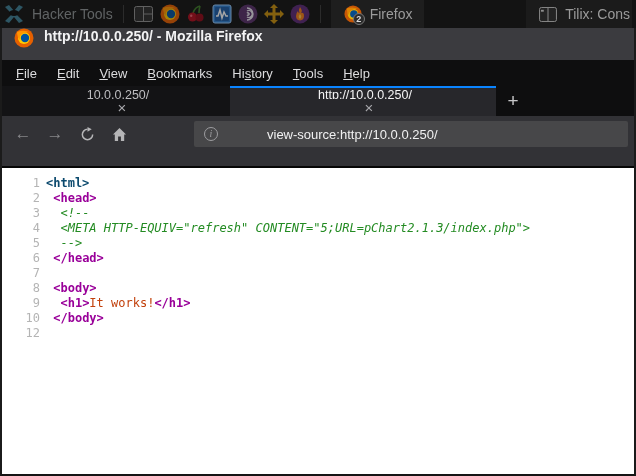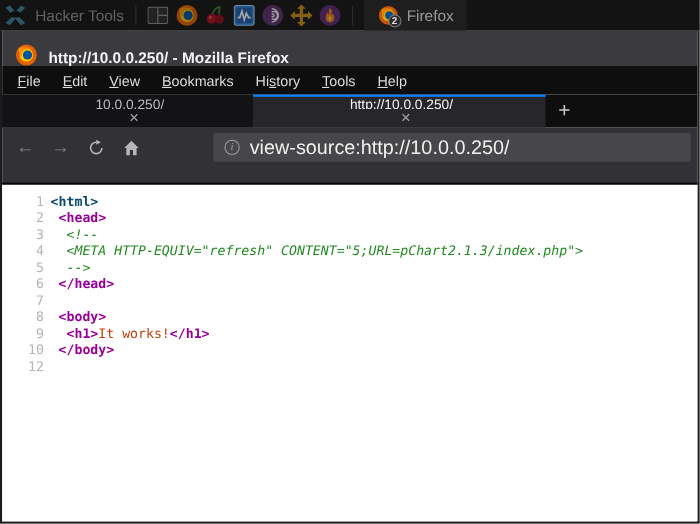--- a/index.html
+++ b/index.html
@@ -1,37 +1,37 @@
 <!DOCTYPE html>
 <html><head>
 <meta charset="utf-8">
 <style>
   * { margin:0; padding:0; box-sizing:border-box; }
   html,body { width:636px; height:476px; overflow:hidden; }
   body { font-family:"Liberation Sans","DejaVu Sans",sans-serif; background:#141414; }
 
   
   .taskbar { height:28px; background:#131313; display:flex; align-items:center; gap:6px;
-             padding:0 4px; overflow:hidden; white-space:nowrap; }
+             padding:0 4px; overflow:hidden; white-space:nowrap;justify-content:flex-end; }
   .taskbar .dim { opacity:.62; display:flex; align-items:center; gap:6px; }
   .tb-menu-label { color:#8f9496; font-size:14px; margin-left:2px; }
   .tb-sep { width:1px; height:18px; background:#3a3a3a; margin:0 4px; }
   .licon { width:20px; height:20px; display:inline-flex; align-items:center; justify-content:center; }
   .tb-win { display:flex; align-items:center; gap:7px; background:#1e1e1e; height:28px;
             padding:0 12px; color:#9b9b9b; font-size:14px; position:relative; }
   .tb-win.tilix { margin-left:auto; background:#1b1b1b; padding-right:2px; }
   .badge { position:absolute; left:22px; top:13px; width:12px; height:12px; border-radius:50%;
            background:#2b2b2b; border:1px solid #777; color:#ddd; font-size:9px; line-height:10px;
            text-align:center; font-weight:bold; }
 
   
   .window { height:448px; background:#fff; border-left:2px solid #1b1b1b;
             border-right:2px solid #1b1b1b; border-bottom:2px solid #151515;
             display:flex; flex-direction:column; }
-  .titlebar { height:32px; background:#3b3b3f; display:flex; align-items:flex-end;
+  .titlebar { height:32px; background:#3b3b3f; display:flex; align-items:flex-start;
               padding:0 12px; gap:10px; flex:none; }
   .titlebar .wtitle { color:#f3f3f4; font-weight:bold; font-size:14px; }
 
   .menubar { height:26px; background:#0e0e0f; display:flex; align-items:center;
              padding-left:4px; flex:none; }
   .menu-item { color:#dcdcde; font-size:13px; padding:4px 10px; cursor:default; }
   .menu-item u { text-decoration:underline; }
 
   .tabbar { height:30px; background:#0e0e0f; display:flex; align-items:stretch; flex:none; }
   .tab { display:flex; align-items:center; font-size:12.5px; padding:0 10px 0 14px;flex-direction:column; }
@@ -45,21 +45,21 @@
   .navbar { height:52px; background:#323236; display:flex; align-items:flex-start;
             padding:5px 6px 0 6px; gap:2px; flex:none; border-bottom:2px solid #060606; }
   .nav-btn { width:30px; height:26px; display:flex; align-items:center; justify-content:center;
              color:#b5b5b7; font-size:17px; }
   .nav-btn.dis { color:#87878a; }
   .urlbar { flex:1; height:26px; background:#474749; border-radius:2px; margin-left:58px;
             display:flex; align-items:center; padding:0 10px; gap:9px; min-width:0; }
   .info-ic { width:14px; height:14px; border:1px solid #9d9da0; border-radius:50%; color:#9d9da0;
              font-size:10px; line-height:12px; text-align:center; font-family:"Liberation Serif",serif;
              font-style:italic; flex:none; }
-  .url-text { color:#f0f0f1; font-size:18px; white-space:nowrap; overflow:hidden; }
+  .url-text { color:#f0f0f1; font-size:13px; white-space:nowrap; overflow:hidden;margin-left:40px; }
 
   
   .content { flex:1; background:#ffffff; overflow:hidden; padding-top:8px;
              font-family:"DejaVu Sans Mono","Liberation Mono",monospace; font-size:12px; }
   .srcline { display:flex; line-height:15px; white-space:pre; }
   .ln-num { width:44px; text-align:right; color:#b4b4b4; flex:none; padding-right:6px;
             -webkit-user-select:none; user-select:none; }
   .ln-code { }
   .seg-err { color:#0c4a6e; font-weight:bold; }
   .seg-tag { color:#990099; font-weight:bold; }
@@ -138,20 +138,30 @@
         <circle cx="10" cy="10" r="9.5" fill="#e66000"></circle>
         <circle cx="10" cy="10" r="6" fill="#ffcb00"></circle>
         <circle cx="11" cy="10" r="4.2" fill="#00539f"></circle>
         <path d="M3 4 Q10 1 17 5 Q13 3 8 6 Q5 8 6 12 Q3 9 3 4Z" fill="#ff9500"></path>
       </svg>
     </span>
     <span class="badge">2</span>
     <span>Firefox</span>
   </div>
 
+  <div class="tb-win tilix">
+    <span class="licon">
+      <svg width="18" height="15" viewBox="0 0 19 16">
+        <rect x="0.5" y="0.5" width="18" height="15" rx="2" fill="#232323" stroke="#8f8f8f"></rect>
+        <line x1="9.5" y1="1" x2="9.5" y2="15" stroke="#8f8f8f"></line>
+        <rect x="2" y="3" width="3" height="2" fill="#8f8f8f"></rect>
+      </svg>
+    </span>
+    <span>Tilix: Cons</span>
+  </div>
 </div>
 
 <div class="window">
 
   <div class="titlebar">
     <span class="licon">
       <svg width="20" height="20" viewBox="0 0 20 20">
         <circle cx="10" cy="10" r="9.5" fill="#e66000"></circle>
         <circle cx="10" cy="10" r="6" fill="#ffcb00"></circle>
         <circle cx="11" cy="10" r="4.2" fill="#00539f"></circle>

